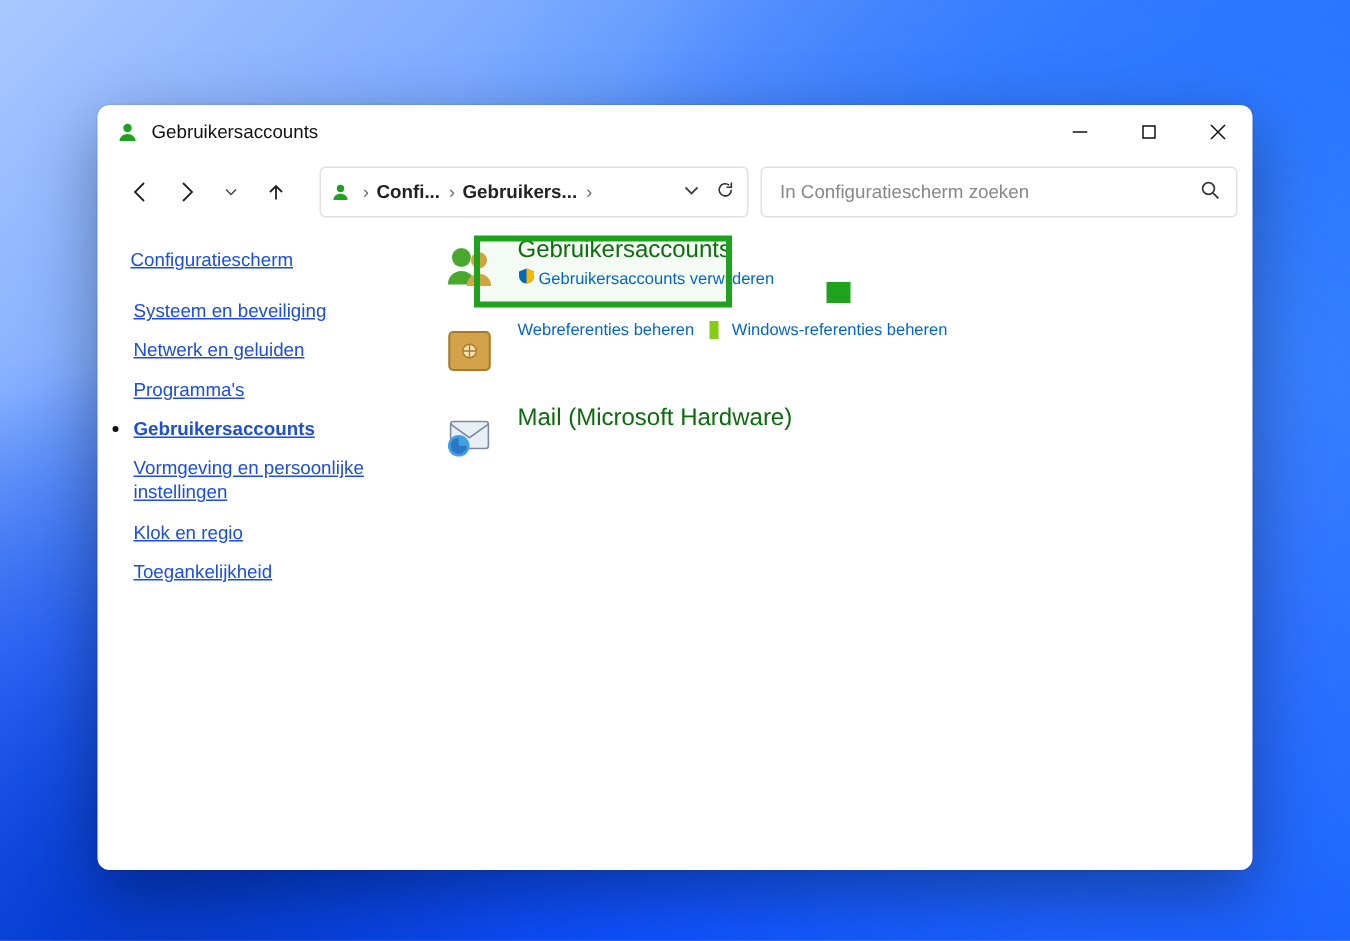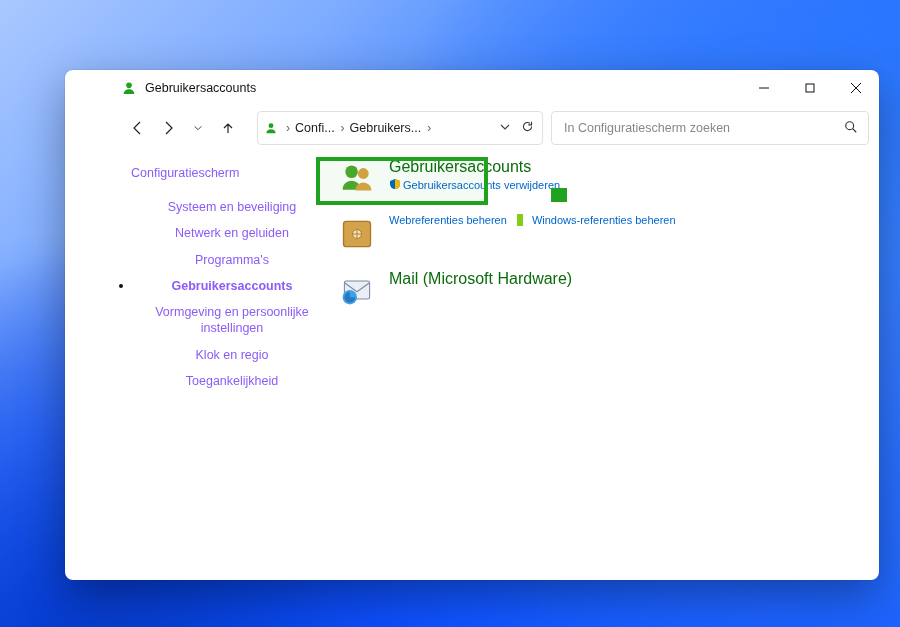--- a/index.html
+++ b/index.html
@@ -46,21 +46,20 @@
     left: 65px;
     top: 70px;
     width: 770px;
     height: 510px;
     background: #ffffff;
     border-radius: 8px;
     box-shadow: 0 15px 45px rgba(0,0,0,0.35), 0 0 0 1px rgba(0,0,0,0.05);
     overflow: hidden;
     display: flex;
     flex-direction: column;
-    padding-left: 44px;
   }
 
   
   .titlebar {
     height: 36px;
     display: flex;
     align-items: center;
     padding-left: 12px;
     flex-shrink: 0;
   }
@@ -119,20 +118,21 @@
     padding: 0 6px;
     gap: 2px;
     color: #222;
     font-size: 12.5px;
     overflow: hidden;
   }
   .addrbar .crumb {
     display: flex; align-items: center;
     gap: 2px;
     white-space: nowrap;
+    font-weight: bold;
   }
   .addrbar .sep { color: #666; font-size: 12px; padding: 0 3px 0 4px;}
   .addr-actions {
     margin-left: auto;
     display: flex; align-items: center; gap: 10px;
     padding-right: 2px;
   }
   .addr-actions .a-icon { color:#444; }
   .searchbar {
     flex: 1;
@@ -161,31 +161,31 @@
   
   .content {
     flex: 1;
     display: flex;
     overflow: hidden;
   }
   .sidebar {
     width: 200px;
     padding: 16px 8px 0 22px;
     font-size: 12.5px;
-    color: #8b5cf6;
+    color: #1d4ed8;
+    text-decoration: underline;
   }
   .sidebar .side-head {
     margin: 0 0 14px 0;
     font-size: 12.5px;
   }
   .sidebar ul {
     list-style: none;
     margin: 0;
     padding: 0 0 0 2px;
-    text-align: center;
   }
   .sidebar li {
     padding: 5px 0;
     line-height: 1.3;
     cursor: pointer;
   }
   .sidebar li.current {
     font-weight: 700;
     position: relative;
   }

